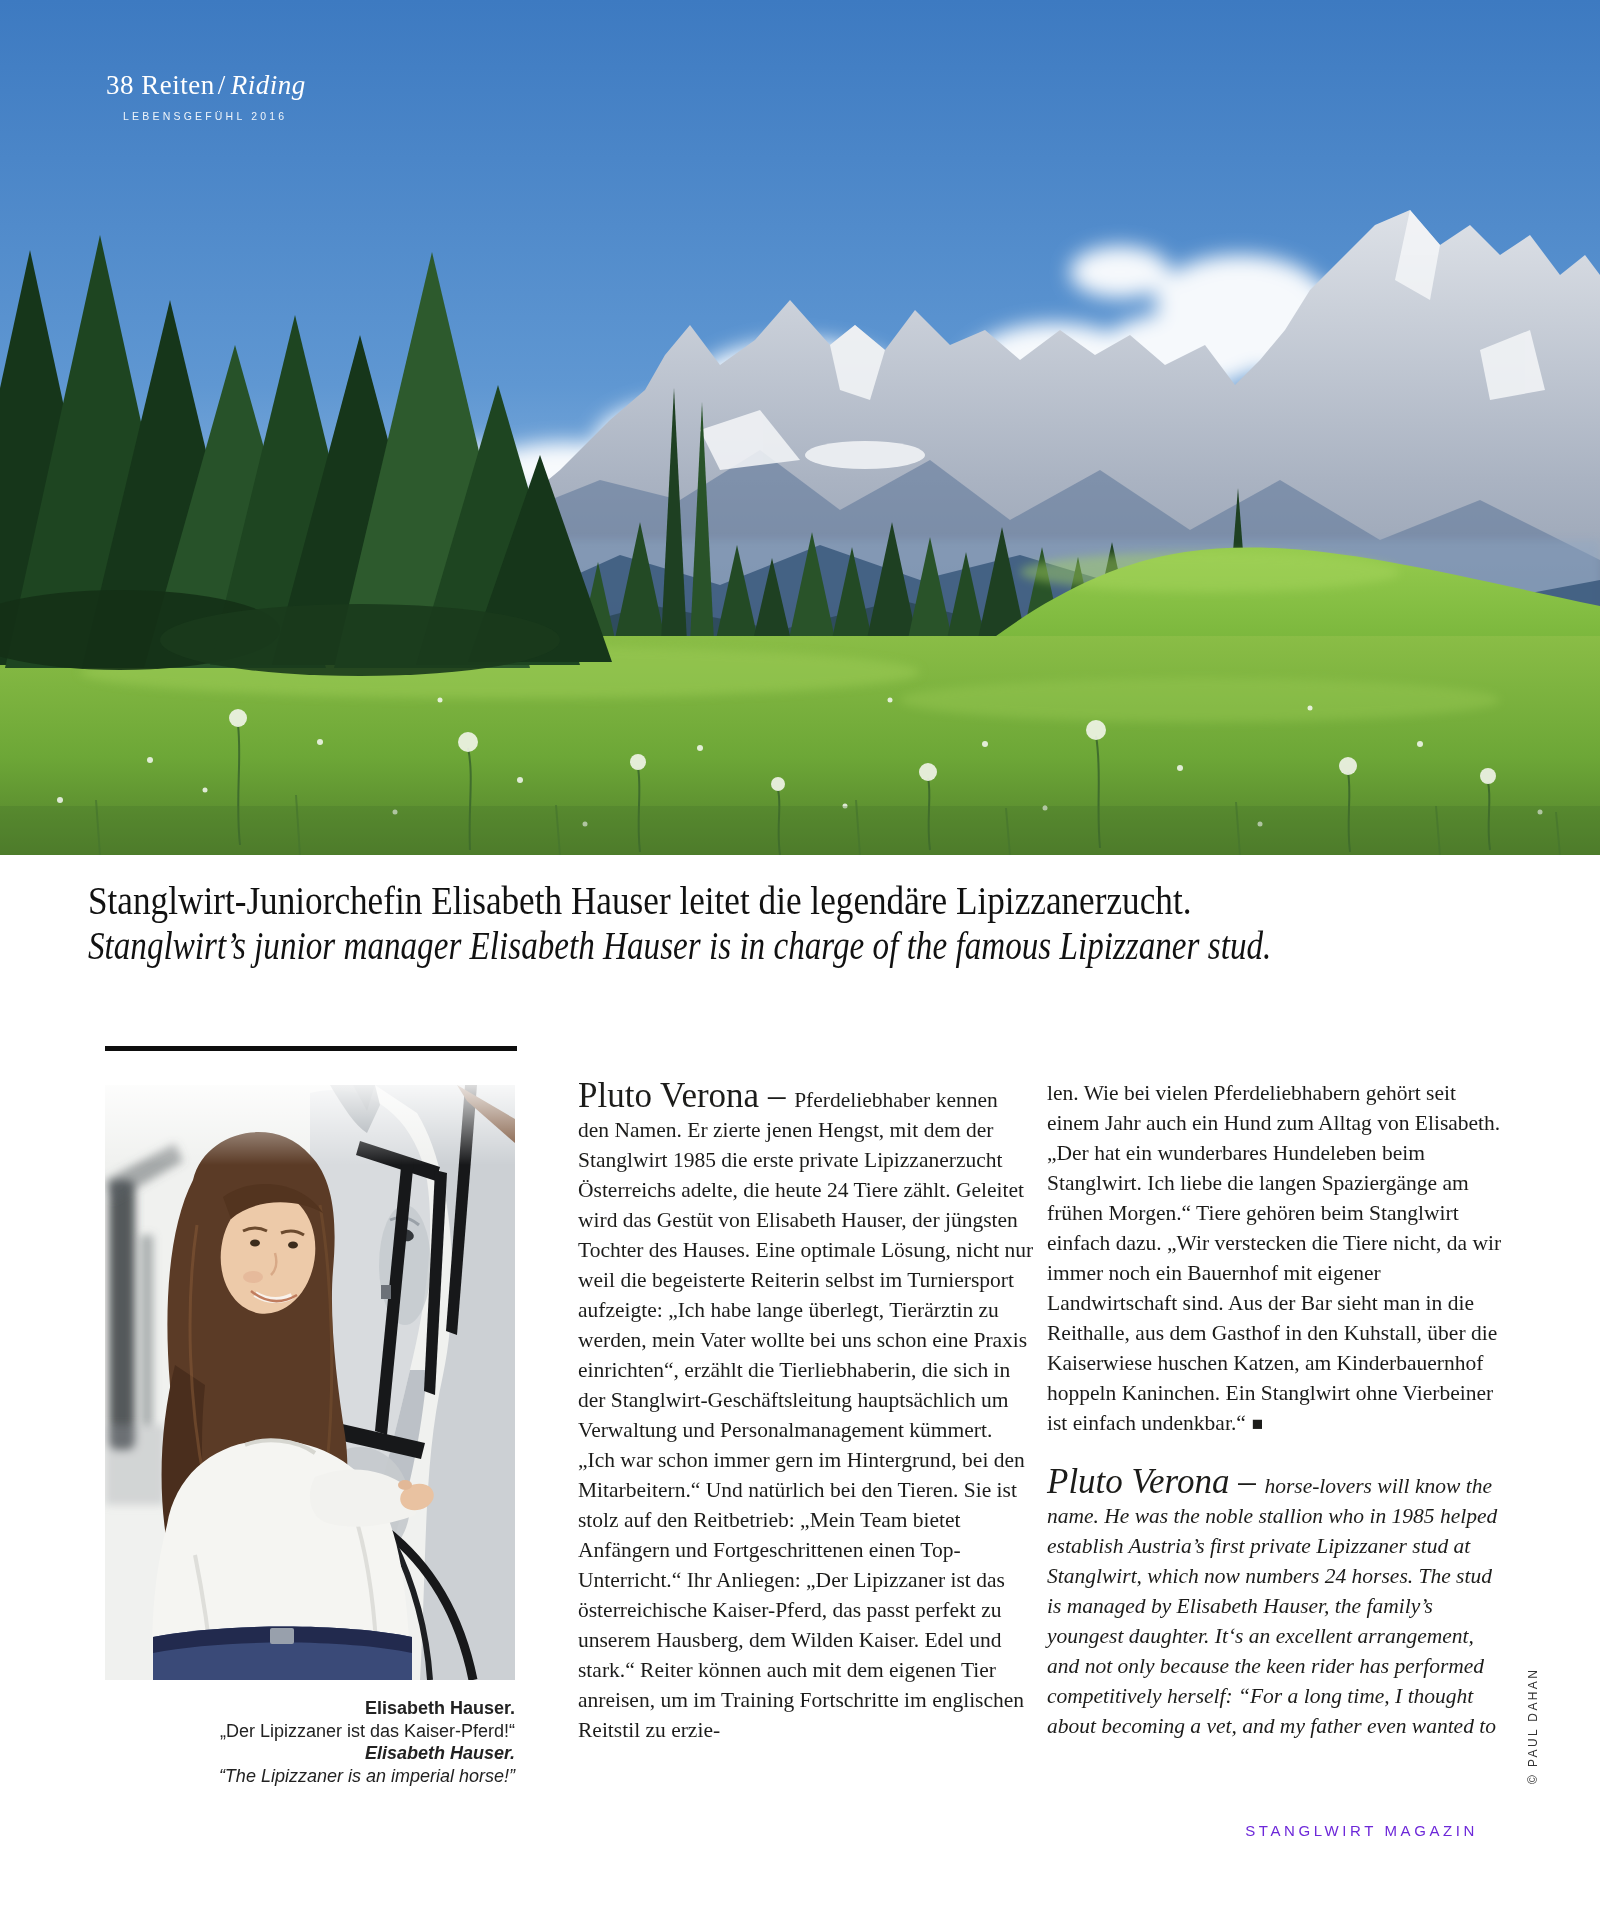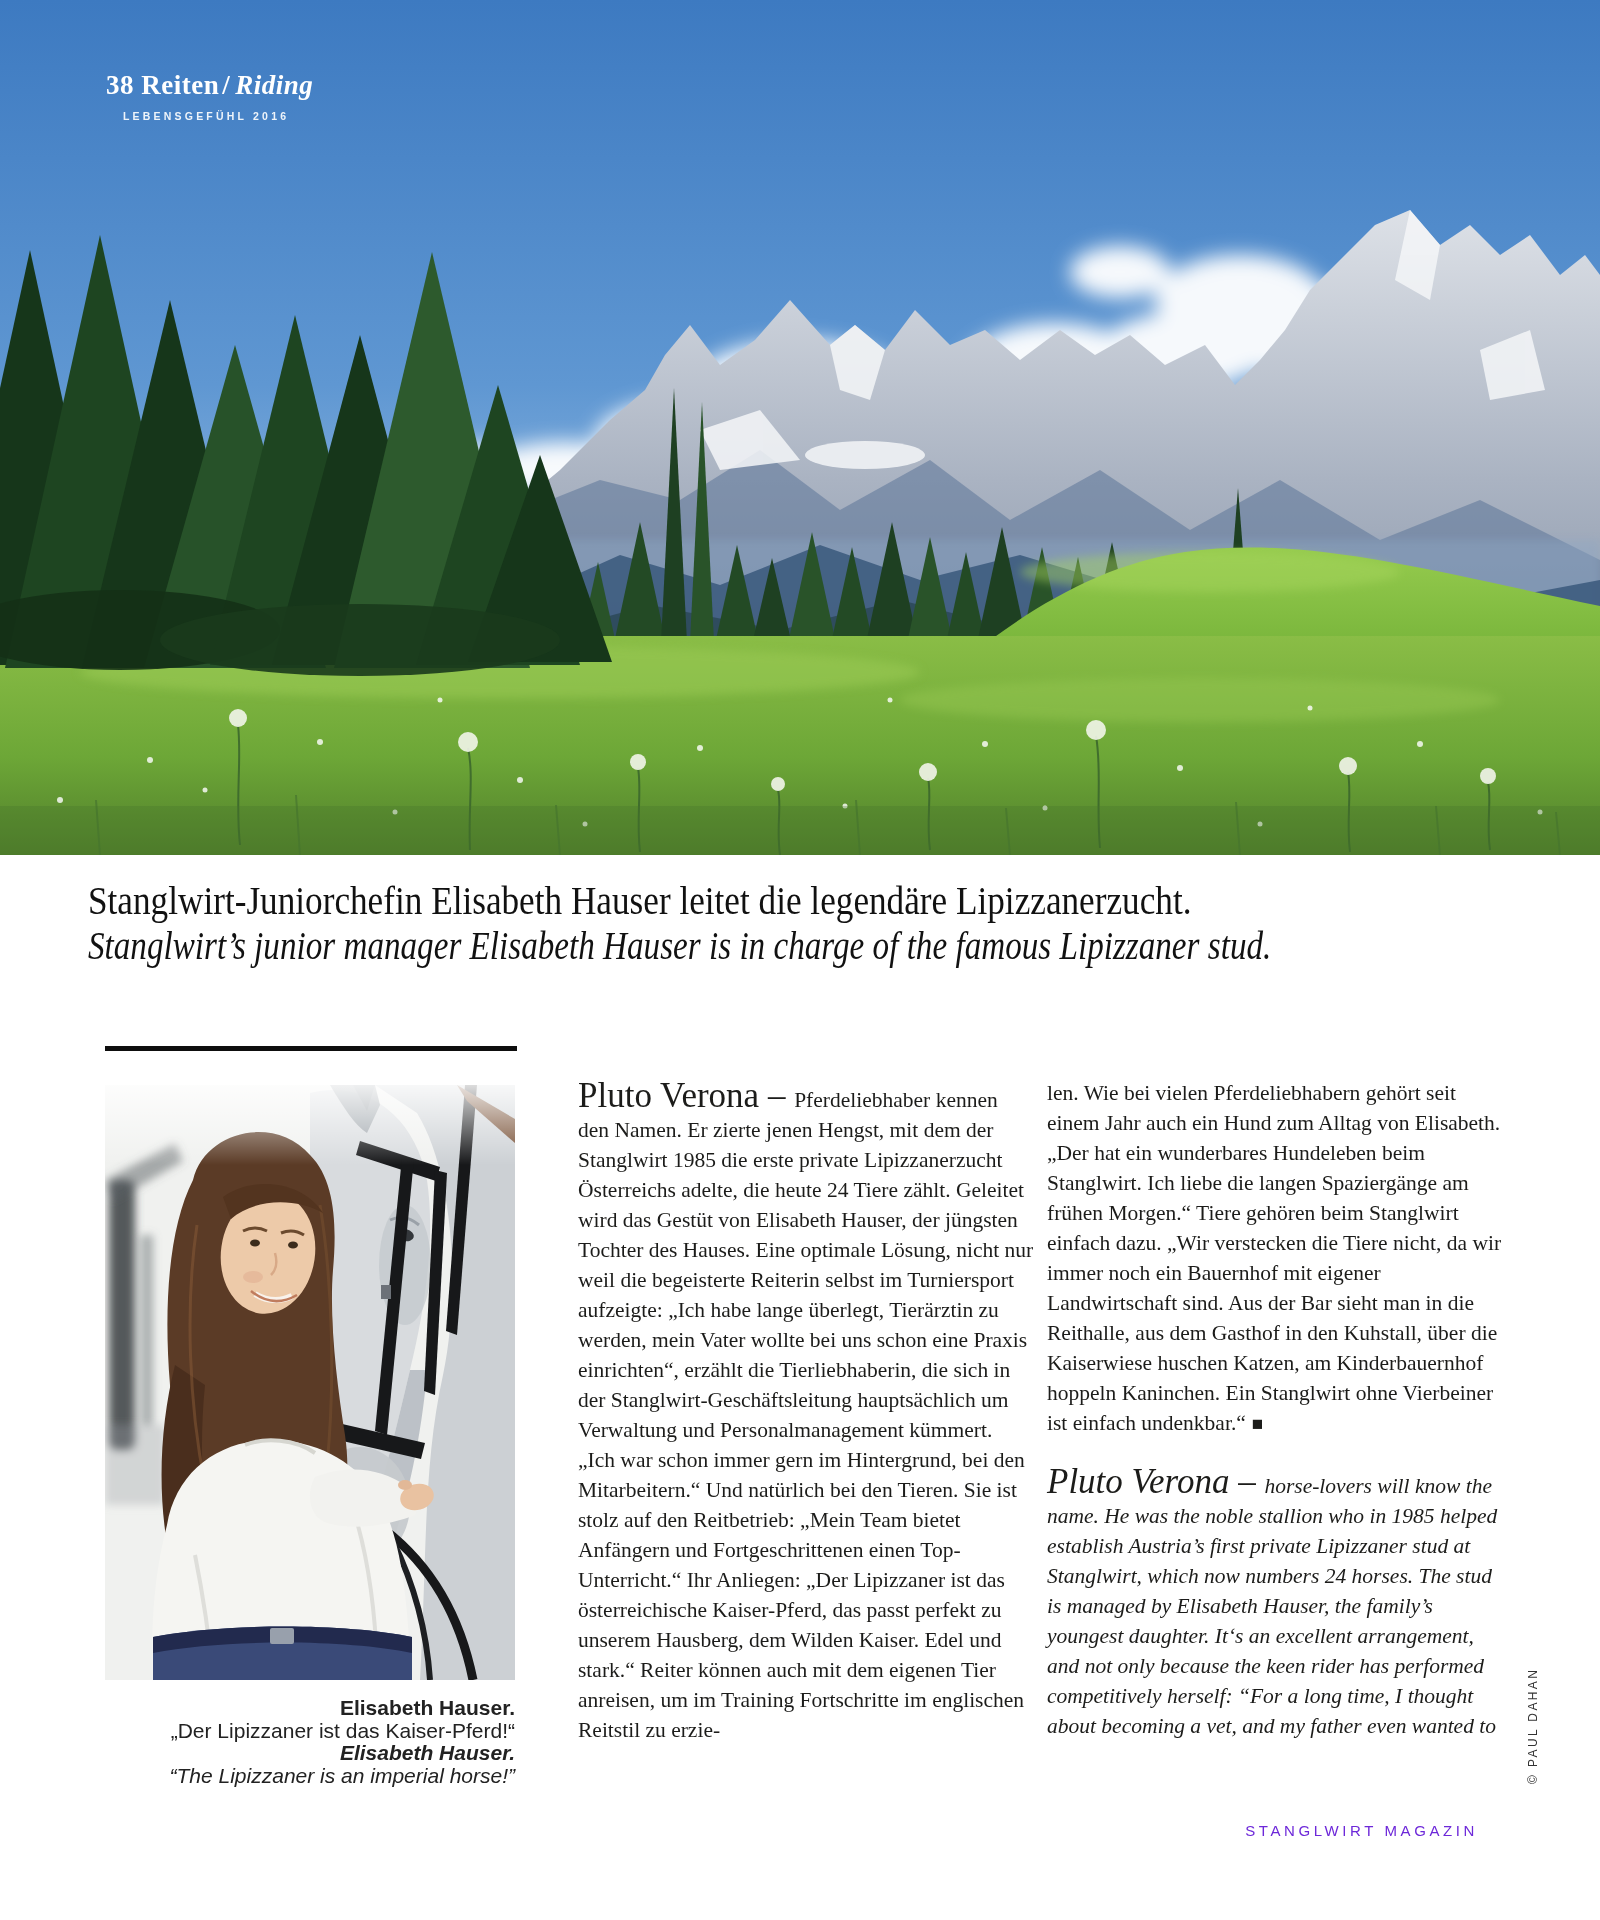--- a/index.html
+++ b/index.html
@@ -11,39 +11,39 @@
   .page{
     position:relative;
     width:1600px;height:1920px;
     margin:0 auto;
     background:var(--paper);
     overflow:hidden;
     font-family:"Liberation Serif", serif;
     color:var(--ink);
   }
   
-  .hero{position:absolute;left:0;top:0;width:1600px;height:855px;overflow:hidden;font-weight:bold;}
+  .hero{position:absolute;left:0;top:0;width:1600px;height:855px;overflow:hidden;}
   .hero svg{display:block;}
   .kicker{position:absolute;left:106px;top:70px;color:var(--overlay-text);}
   .kicker-line1{font-size:27px;letter-spacing:.5px;}
   .kicker-line1 .sep{margin:0 5px 0 3px;font-style:normal;}
   .kicker-line1 .en{font-style:italic;}
   .kicker-line2{margin-top:9px;font-family:"Liberation Sans",sans-serif;font-size:10.5px;letter-spacing:3.2px;color:#eef4fa;padding-left:17px;}
   .hero-title{position:absolute;left:86px;top:452px;color:var(--overlay-text);}
   .hero-title .t-line{display:block;font-family:"DejaVu Serif", "Liberation Serif", serif;font-size:170px;line-height:170px;white-space:nowrap;transform-origin:0 0;}
   .hero-title .t-de{transform:scale(.90,1);}
   .hero-title .t-en{font-style:italic;transform:scale(.76,1);margin-top:4px;}
   
   .standfirst{position:absolute;left:88px;top:878px;width:1480px;}
   .standfirst .sf-de{display:inline-block;font-size:40px;line-height:46px;white-space:nowrap;transform:scale(.88,1);transform-origin:0 0;color:#111;}
   .standfirst .sf-en{display:inline-block;font-size:39px;line-height:44px;font-style:italic;white-space:nowrap;transform:scale(.85,1);transform-origin:0 0;color:#111;}
   
   .rule{position:absolute;left:105px;top:1046px;width:412px;height:5px;background:#0e0e0e;}
   .portrait{position:absolute;left:105px;top:1085px;}
-  .caption{position:absolute;left:105px;top:1697px;width:410px;text-align:right;font-family:"Liberation Sans",sans-serif;font-size:21px;line-height:22.5px;color:#222;}
+  .caption{position:absolute;left:105px;top:1697px;width:410px;text-align:right;font-family:"Liberation Sans",sans-serif;font-size:18px;line-height:22.5px;color:#222;}
   .caption .c-bold{font-weight:bold;}
   .caption .c-bold-it{font-weight:bold;font-style:italic;}
   .caption .c-it{font-style:italic;}
   .col{position:absolute;top:1042px;width:456px;font-size:21.5px;line-height:30px;color:var(--ink);text-align:left;margin-top:36px;}
   .col p{margin:0;}
   .col-1{left:578px;}
   .col-2{left:1047px;}
   .lead{font-size:35px;line-height:1;}
   .lead-en{font-size:35px;line-height:1;font-style:italic;}
   .para-en{margin-top:26px !important;font-style:italic;}

